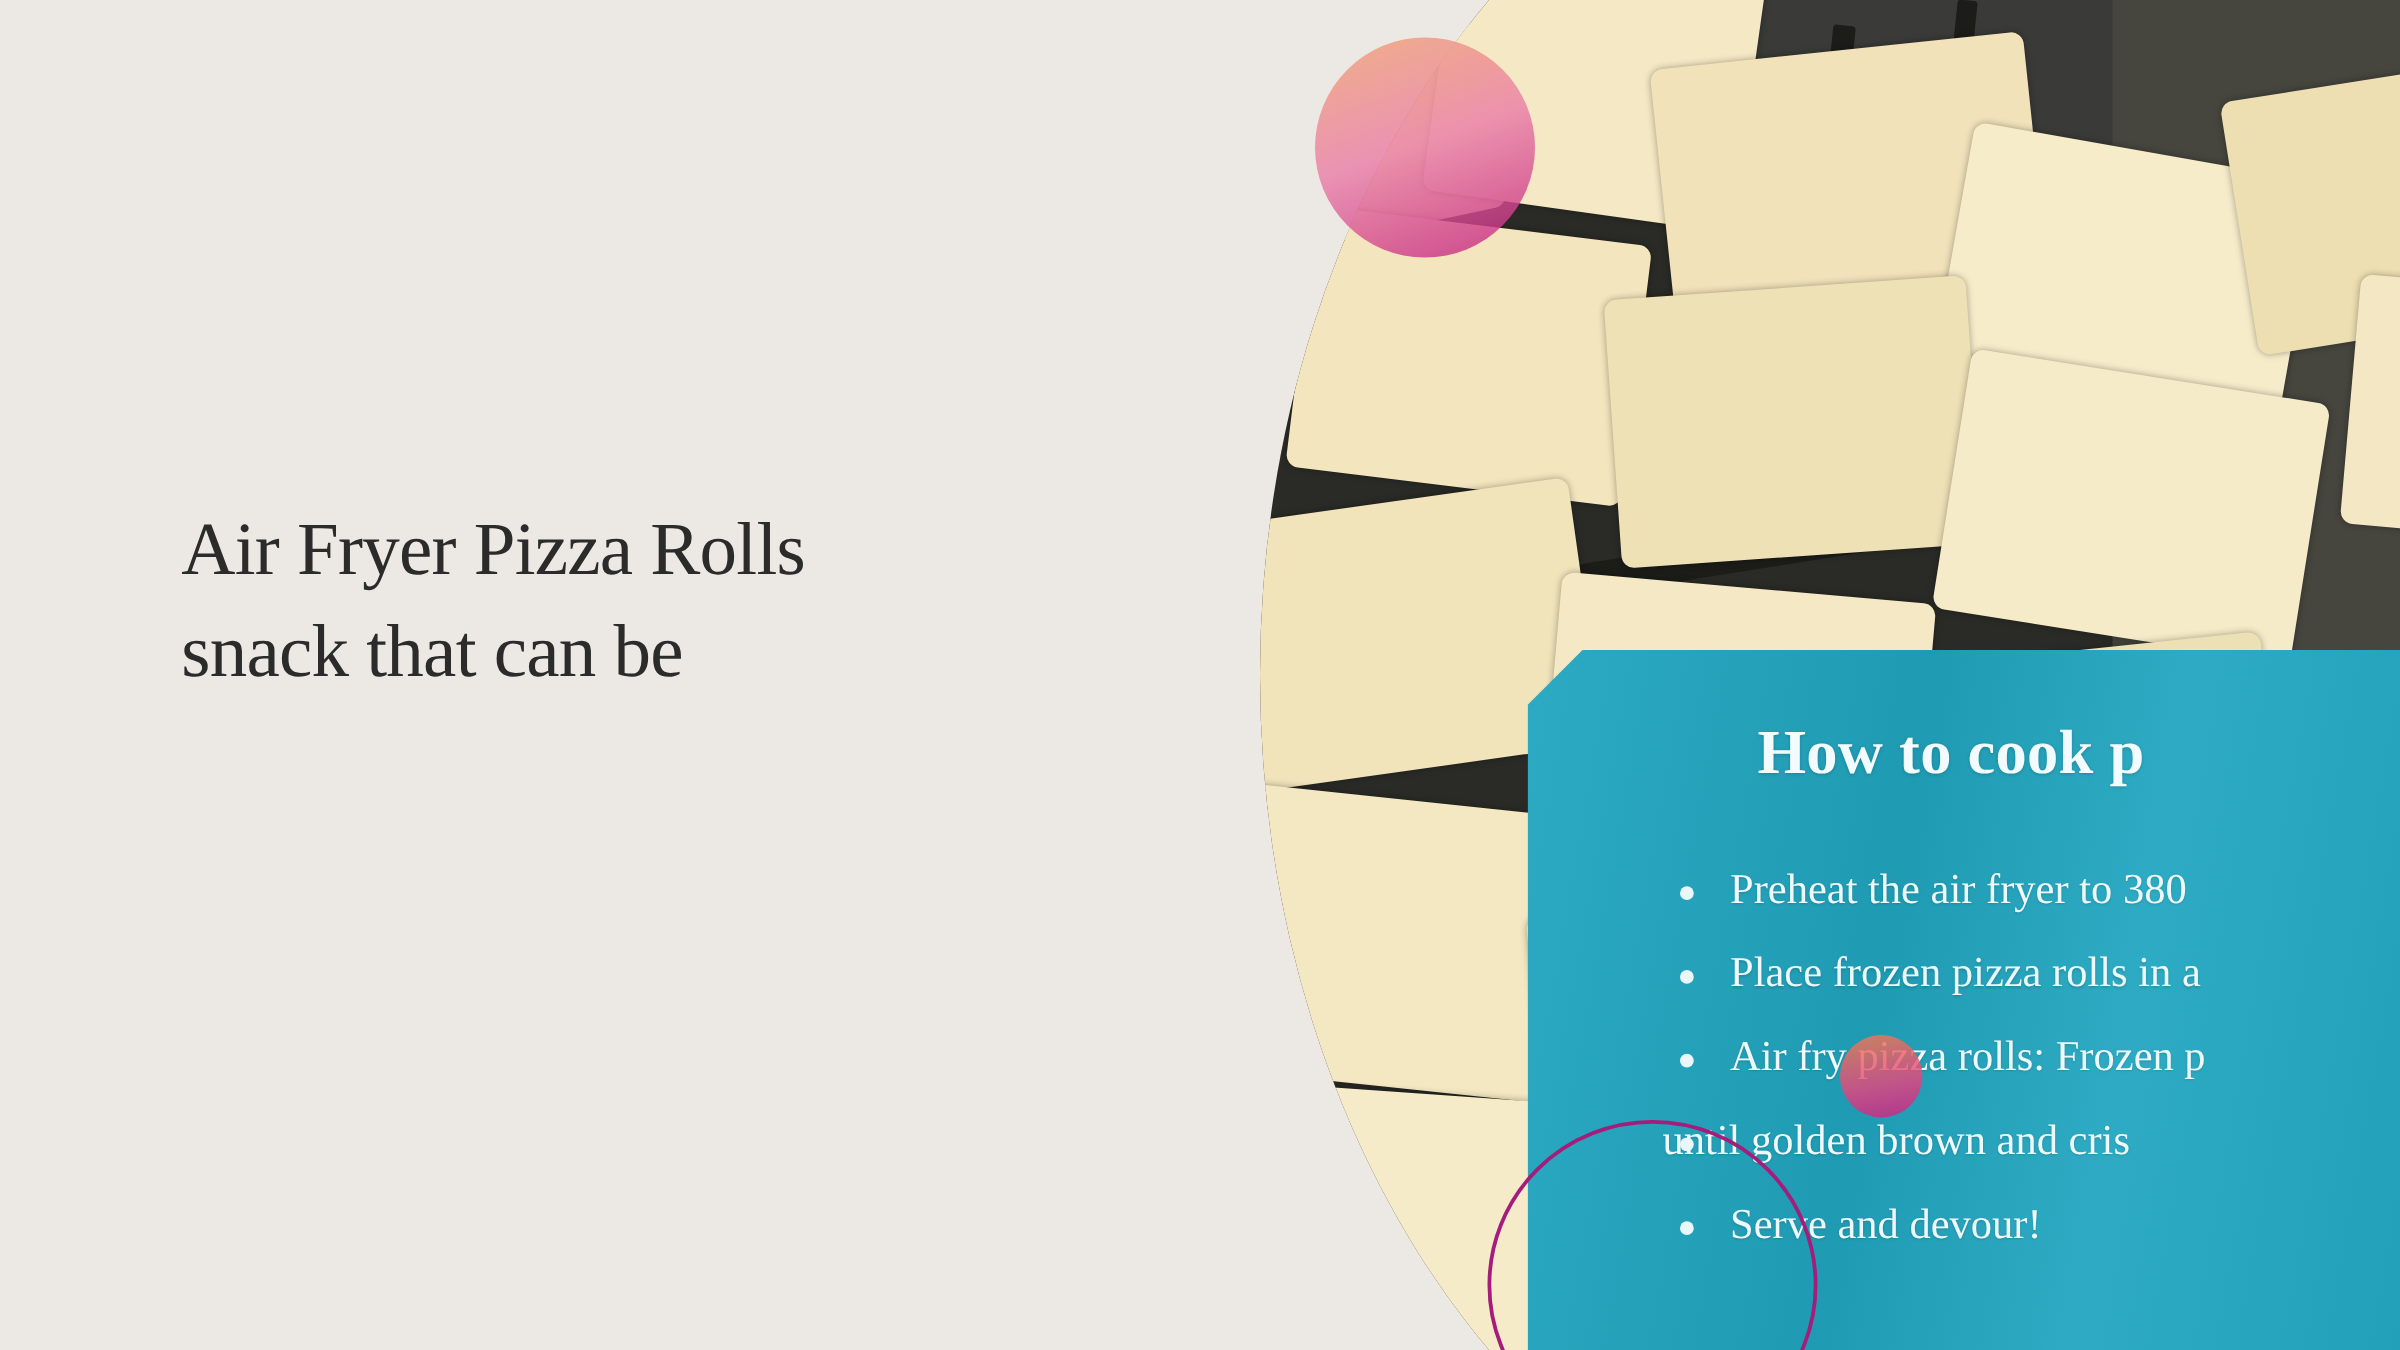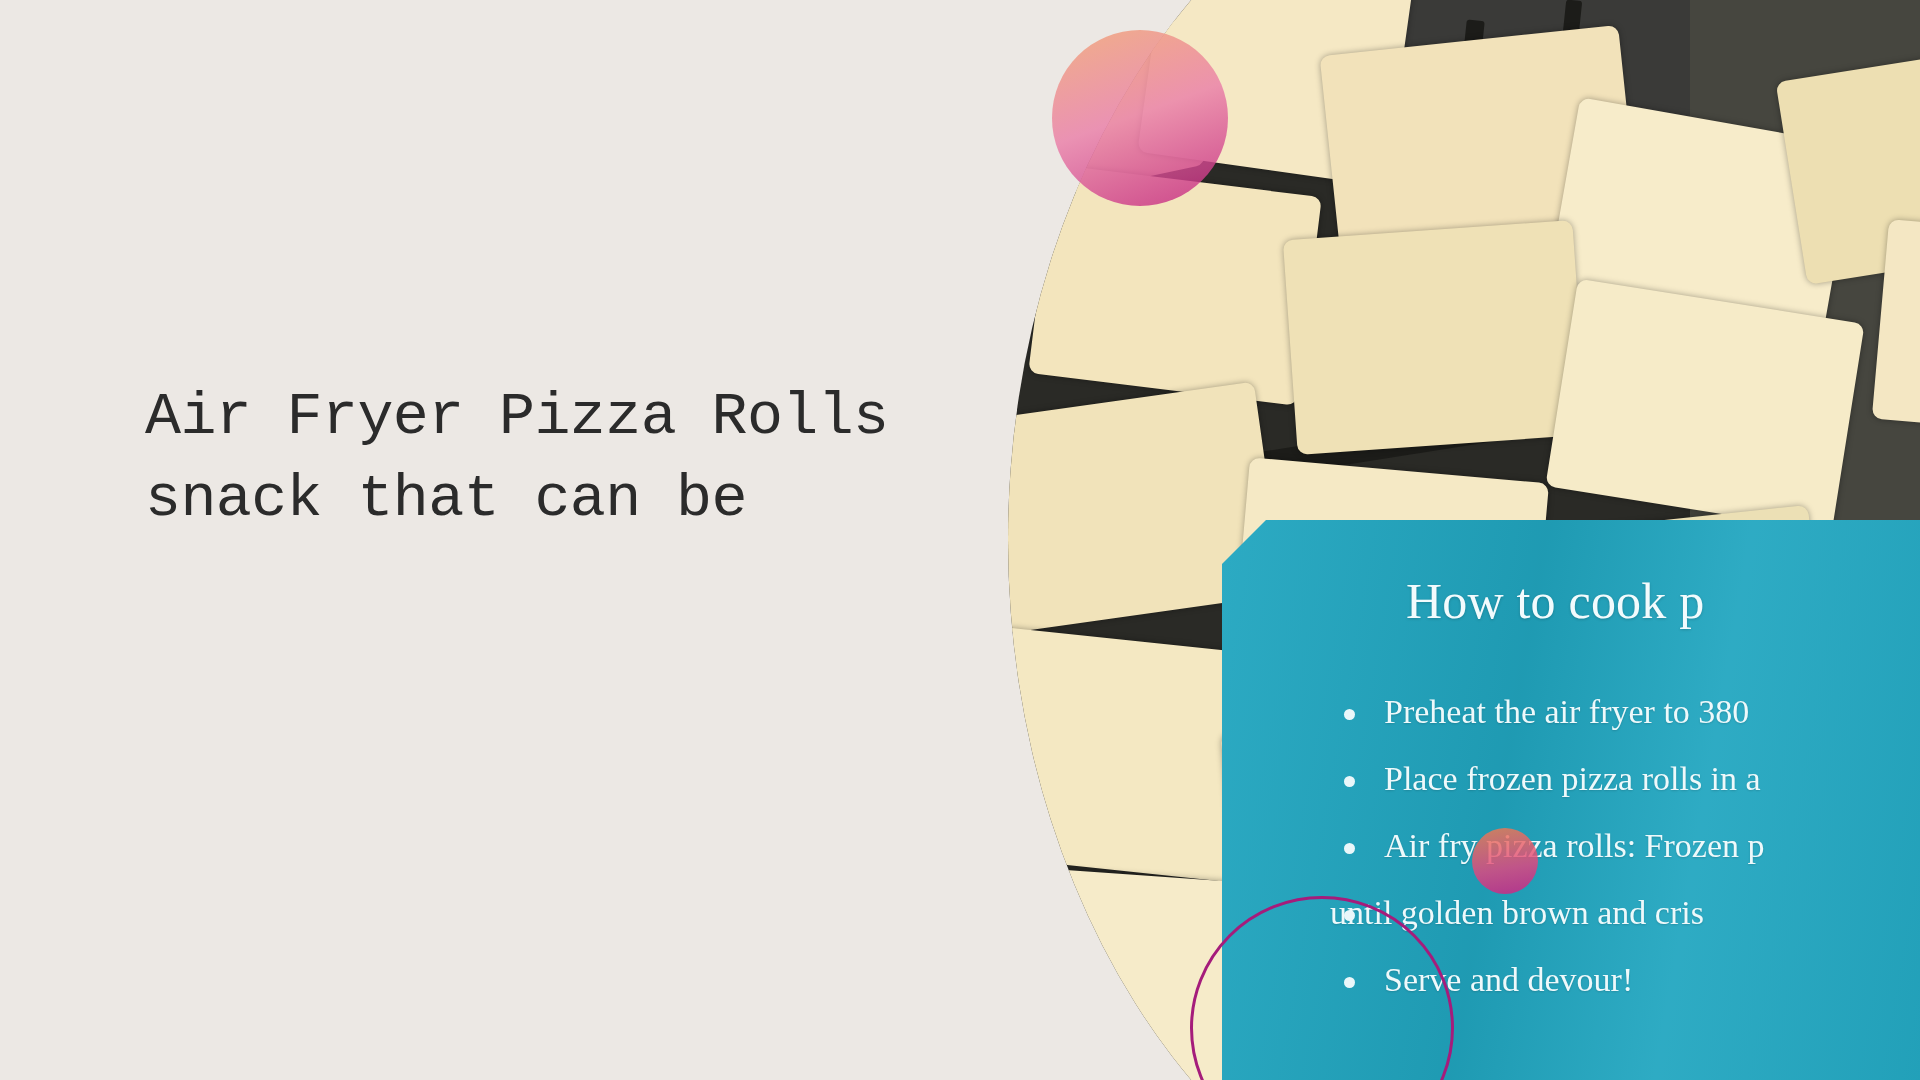--- a/index.html
+++ b/index.html
@@ -5,22 +5,22 @@
   html,body{margin:0;padding:0;}
   body{
     width:1920px;height:1080px;overflow:hidden;position:relative;
     background:#ece8e4;
     font-family:"Liberation Sans", sans-serif;
   }
   #slide{position:absolute;inset:0;overflow:hidden;background:#ece8e4;}
 
   
   #left-text{
-    position:absolute;left:145px;top:376px;width:740px;
-    font-family:Liberation Mono, monospace;
+    position:absolute;left:145px;top:398px;width:740px;
+    font-family:Liberation Serif, serif;
     font-size:60px;line-height:82px;font-weight:400;
     color:#2b2b2b;letter-spacing:-0.6px;
     height:195px;overflow:hidden;
   }
   #left-text .ln{display:block;white-space:nowrap;position:relative;}
   #cursor-block{
     position:absolute;left:116px;top:8px;width:26px;height:44px;
     background:#e1901f;z-index:-1;border-radius:1px;
   }
 
@@ -39,21 +39,21 @@
   #teal-card{
     position:absolute;left:1222px;top:520px;width:760px;height:560px;
     background:#21a6c0;
     clip-path:polygon(44px 0, 100% 0, 100% 100%, 0 100%, 0 44px);
     overflow:hidden;
   }
   #teal-card .wash{position:absolute;inset:0;background:
       linear-gradient(100deg,rgba(255,255,255,.05) 0%,rgba(0,0,0,.07) 38%,rgba(255,255,255,.06) 62%,rgba(0,0,0,.05) 100%);}
   #card-title{
     position:absolute;left:184px;top:52px;
-    font-family:"Liberation Serif", serif;font-weight:400;font-size:50px;
+    font-family:"Liberation Serif", serif;font-weight:700;font-size:50px;
     color:#f2fbfd;white-space:nowrap;letter-spacing:.2px;
     text-shadow:0 1px 3px rgba(0,0,0,.18);
   }
   #card-list{
     position:absolute;left:108px;top:158px;width:900px;
     font-family:"Liberation Serif", serif;font-size:34px;line-height:67px;
     color:#eef9fb;list-style:none;margin:0;padding:0;
     text-shadow:0 1px 2px rgba(0,0,0,.15);
   }
   #card-list li{position:relative;padding-left:54px;white-space:nowrap;}

